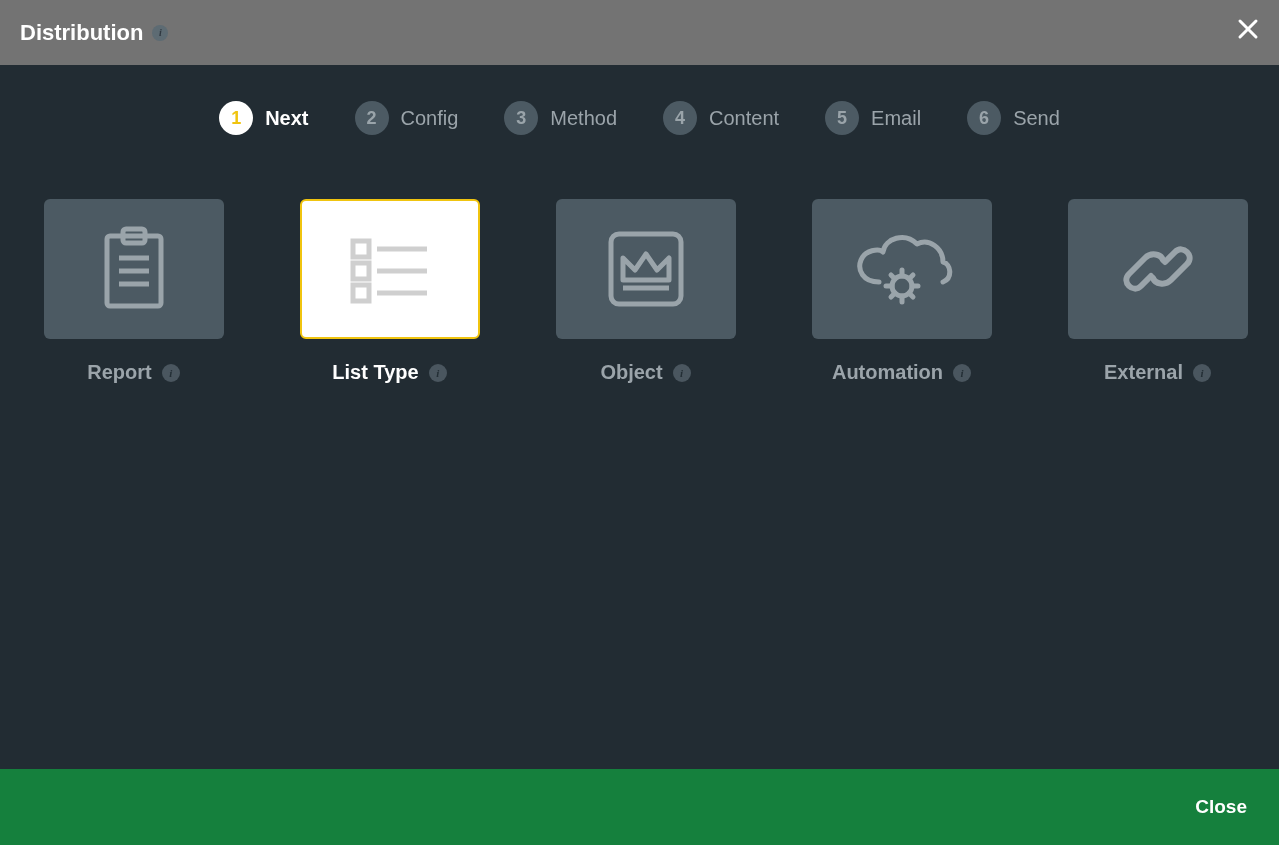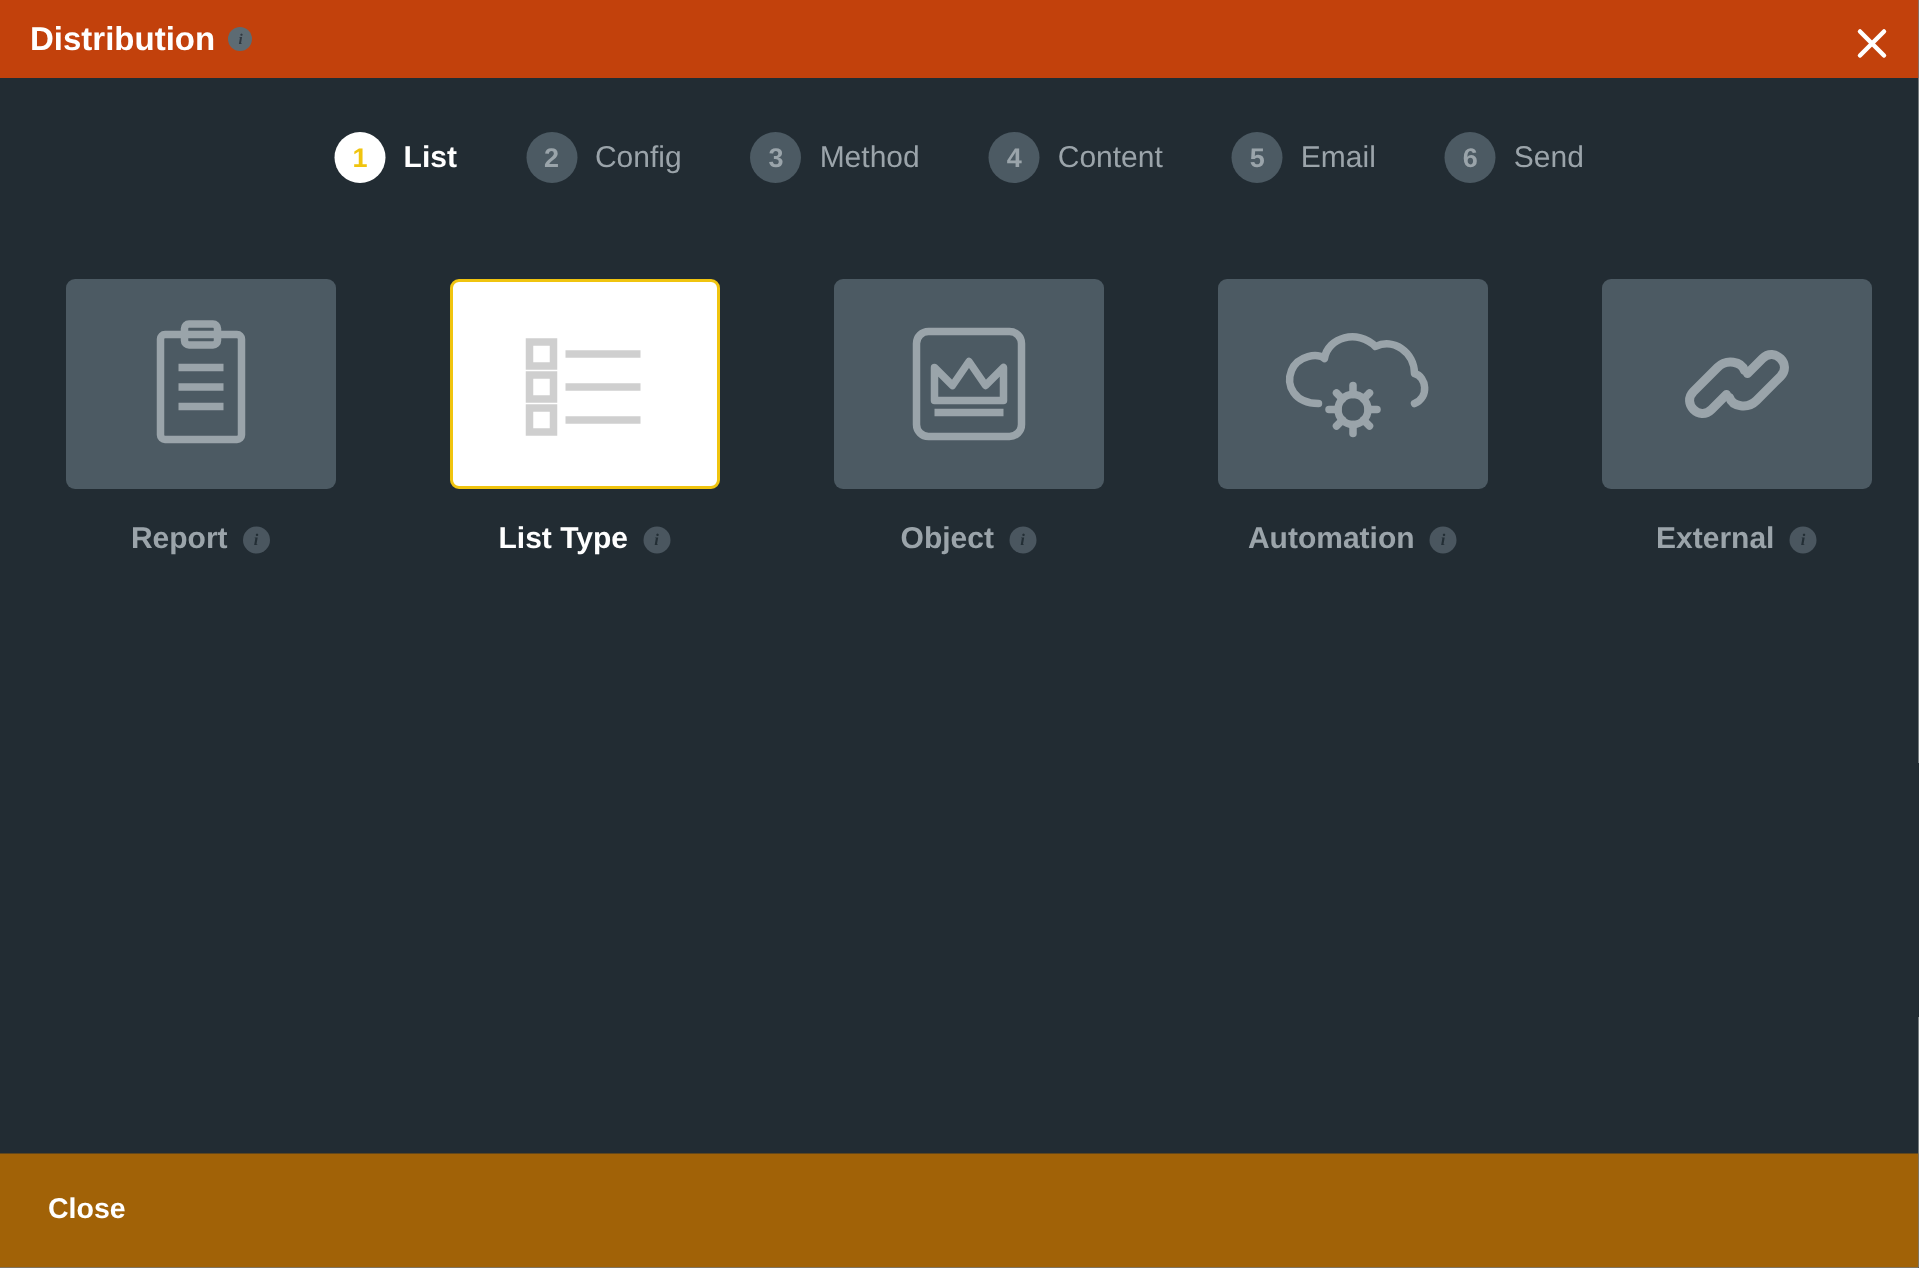--- a/index.html
+++ b/index.html
@@ -16,22 +16,22 @@
   .modal {
     width: 1279px;
     height: 845px;
     background: #222c33;
     display: flex;
     flex-direction: column;
   }
 
   
   .modal-header {
-    background: #c2410c;
-    height: 52px;
+    background: #737373;
+    height: 65px;
     display: flex;
     align-items: center;
     padding: 0 20px;
     position: relative;
   }
   .modal-title {
     color: #ffffff;
     font-size: 22px;
     font-weight: 700;
   }
@@ -164,24 +164,24 @@
     color: #232e35;
     font-family: Georgia, "Times New Roman", serif;
     font-style: italic;
     font-size: 11px;
     font-weight: 600;
   }
 
   
   .modal-footer {
     height: 76px;
-    background: #a16207;
-    display: flex;
-    align-items: center;
-    justify-content: space-between;
+    background: #15803d;
+    display: flex;
+    align-items: center;
+    justify-content: flex-end;
     padding: 0 32px;
   }
   .btn-close {
     color: #ffffff;
     font-size: 19px;
     font-weight: 600;
     background: transparent;
     border: none;
     cursor: pointer;
   }
@@ -211,21 +211,21 @@
         <line x1="19" y1="3" x2="3" y2="19" stroke-width="3" stroke-linecap="round"></line>
       </svg>
     </div>
   </div>
 
   <div class="modal-body">
 
     <div class="stepper">
       <div class="step active">
         <div class="step-circle">1</div>
-        <div class="step-label">List</div>
+        <div class="step-label">Next</div>
       </div>
       <div class="step">
         <div class="step-circle">2</div>
         <div class="step-label">Config</div>
       </div>
       <div class="step">
         <div class="step-circle">3</div>
         <div class="step-label">Method</div>
       </div>
       <div class="step">

